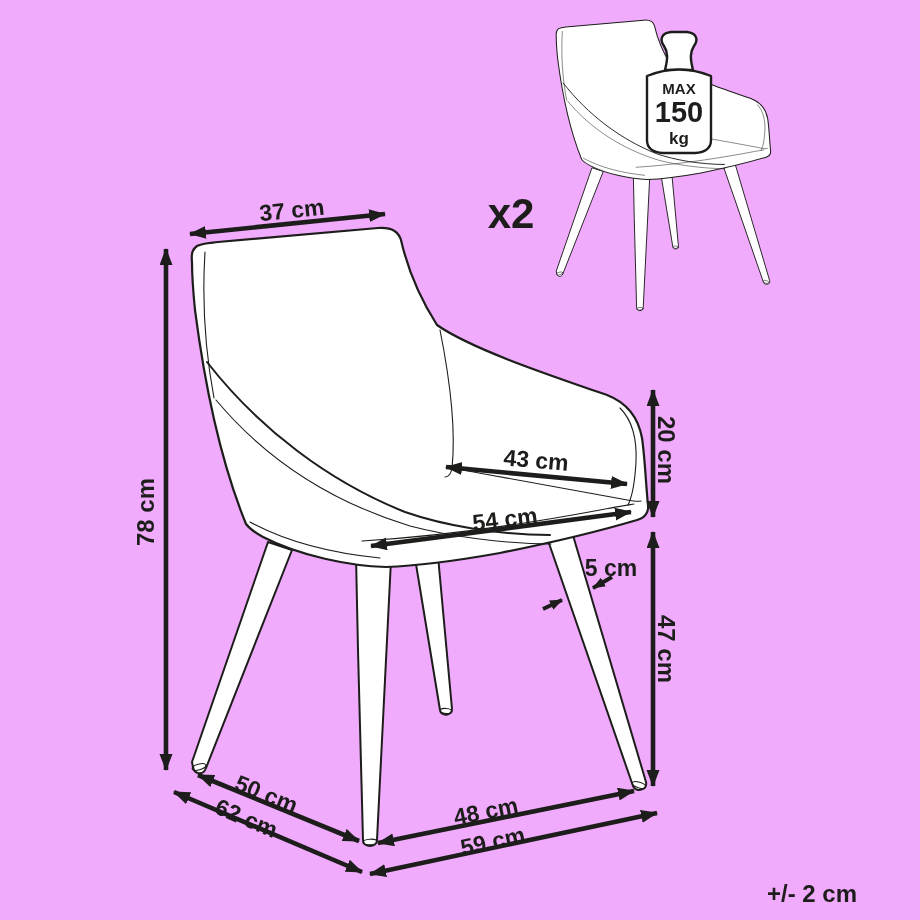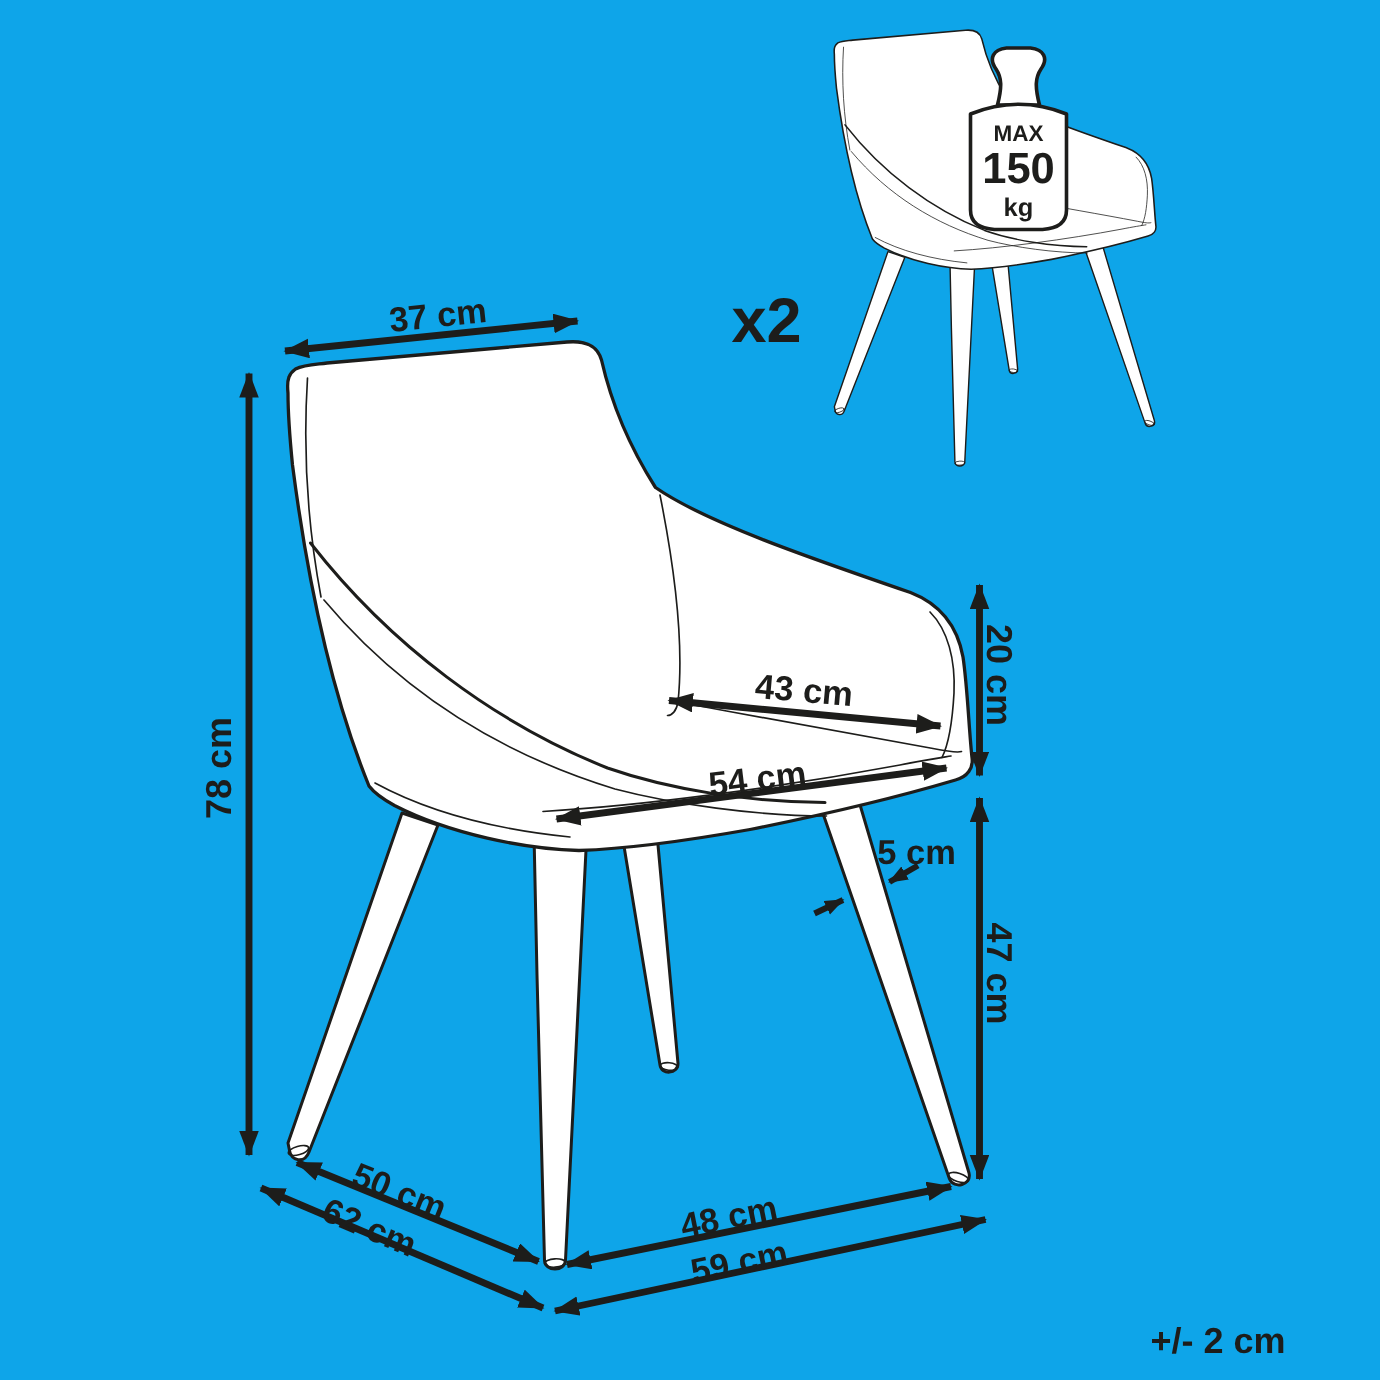--- a/index.html
+++ b/index.html
@@ -1,16 +1,16 @@
 <!DOCTYPE html>
 <html><head>
 <meta charset="utf-8">
 <style>
   html,body{margin:0;padding:0;background:#ffffff;}
-  .stage{position:relative;width:920px;height:920px;background:#0ea5e9;overflow:hidden;}
+  .stage{position:relative;width:920px;height:920px;background:#f0abfc;overflow:hidden;}
   svg{display:block;}
   .outline{fill:#ffffff;stroke:#1d1d1b;stroke-width:2.2;stroke-linejoin:round;stroke-linecap:round;}
   .mid{fill:none;stroke:#1d1d1b;stroke-width:2;stroke-linecap:round;}
   .thin{fill:none;stroke:#1d1d1b;stroke-width:1.1;stroke-linecap:round;}
   .leg{fill:#ffffff;stroke:#1d1d1b;stroke-width:2;stroke-linejoin:round;}
   .dim{stroke:#1d1d1b;stroke-width:4.6;fill:none;}
   .dim-s{stroke:#1d1d1b;stroke-width:4;fill:none;}
   .dim-label{font-family:"Liberation Sans",sans-serif;font-weight:700;font-size:23px;fill:#1d1d1b;text-anchor:middle;}
   .vdim-label{font-family:"Liberation Sans",sans-serif;font-weight:700;font-size:24px;fill:#1d1d1b;text-anchor:middle;}
   .qty-label{font-family:"Liberation Sans",sans-serif;font-weight:700;font-size:42px;fill:#1d1d1b;text-anchor:middle;}

